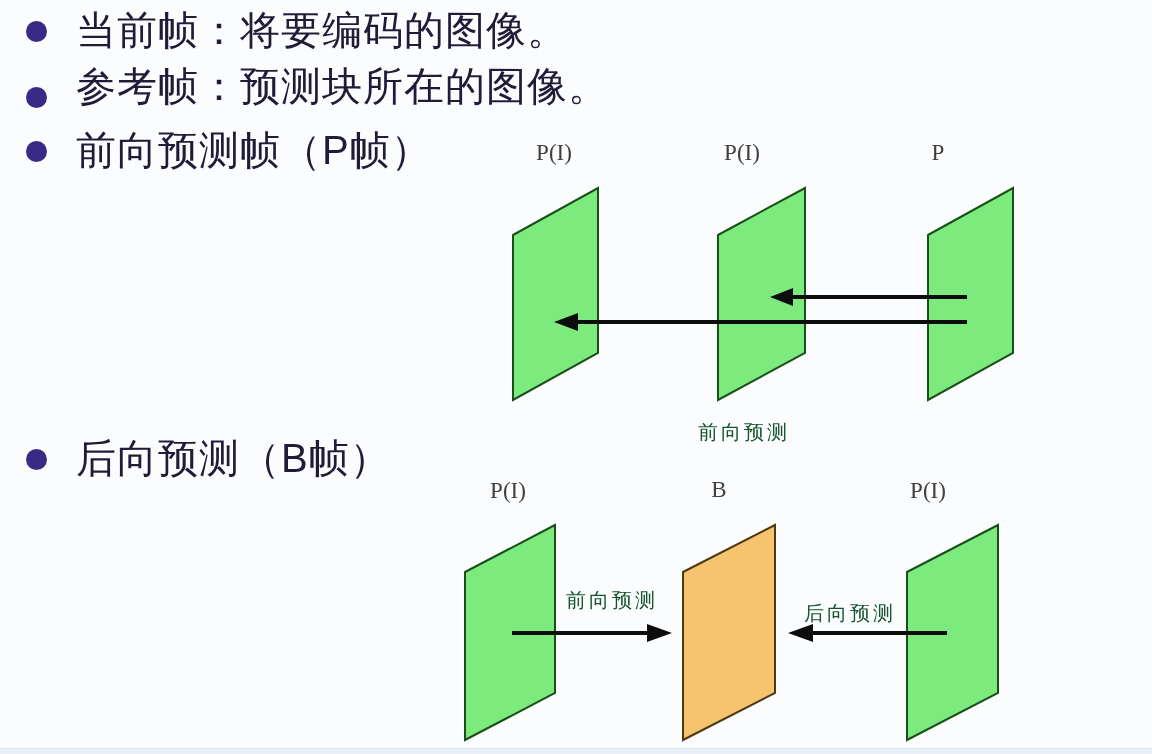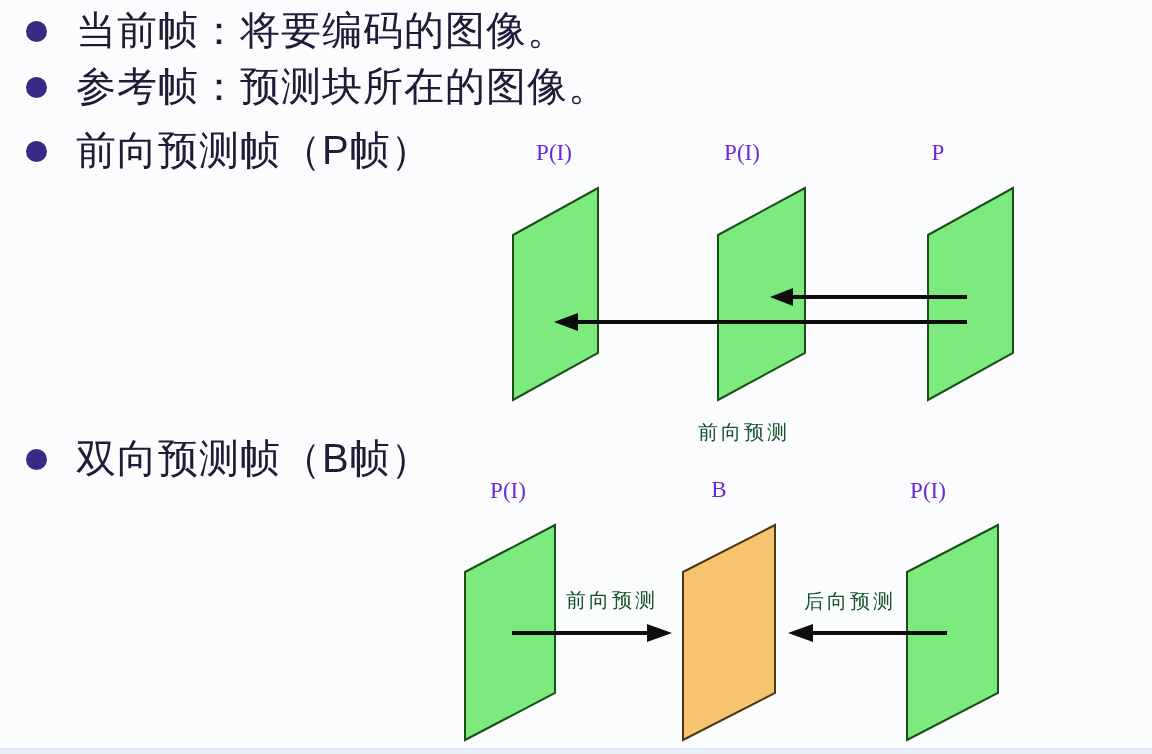--- a/index.html
+++ b/index.html
@@ -11,28 +11,28 @@
   .bullet-row { position:absolute; display:flex; align-items:flex-start; left:26px; }
   .bullet-dot {
     width:21px; height:21px; border-radius:50%;
     background:#3a2a86; margin-top:13px; flex:0 0 auto;
   }
   .bullet-text {
     margin-left:29px; font-size:40px; line-height:1.1;
     color:#221b38; letter-spacing:1px; white-space:nowrap;
   }
   #row1 { top:8px; }
-  #row2 { top:64px; }
+  #row2 { top:64px;align-items:flex-end; }
   #row3 { top:128px; }
   #row4 { top:436px; }
   svg.diagram-layer { position:absolute; left:0; top:0; }
   .frame-label {
     position:absolute; transform:translateX(-50%);
     font-family:"Liberation Serif", serif; font-size:23px;
-    color:#6d28d9; white-space:nowrap;
+    color:#404040; white-space:nowrap;
   }
   .caption {
     position:absolute; transform:translateX(-50%);
     font-size:20px; letter-spacing:3px; color:#14532d; white-space:nowrap;
   }
   #bottom-bar {
     position:absolute; left:0; bottom:0; width:100%; height:5px;
     background:#e9eff7; border-top:1px solid #dde6f1;
   }
 </style>
@@ -48,21 +48,21 @@
   <div class="bullet-row" id="row2">
     <span class="bullet-dot"></span>
     <span class="bullet-text">参考帧：预测块所在的图像。</span>
   </div>
   <div class="bullet-row" id="row3">
     <span class="bullet-dot"></span>
     <span class="bullet-text">前向预测帧（P帧）</span>
   </div>
   <div class="bullet-row" id="row4">
     <span class="bullet-dot"></span>
-    <span class="bullet-text">双向预测帧（B帧）</span>
+    <span class="bullet-text">后向预测（B帧）</span>
   </div>
 
   <svg class="diagram-layer" width="1152" height="754" viewBox="0 0 1152 754">
 
     <g>
       <polygon points="513,235 598,188 598,353 513,400" stroke-width="2" fill="#7cea7c" stroke="#1a4f1a"></polygon>
       <polygon points="718,235 805,188 805,353 718,400" stroke-width="2" fill="#7cea7c" stroke="#1a4f1a"></polygon>
       <polygon points="928,235 1013,188 1013,353 928,400" stroke-width="2" fill="#7cea7c" stroke="#1a4f1a"></polygon>
 
       <line x1="967" y1="297" x2="788" y2="297" stroke-width="4" stroke="#0d0d0d"></line>
@@ -87,16 +87,16 @@
 
   <div class="frame-label" style="left:554px; top:140px;">P(I)</div>
   <div class="frame-label" style="left:742px; top:140px;">P(I)</div>
   <div class="frame-label" style="left:938px; top:140px;">P</div>
   <div class="caption" style="left:744px; top:419px;">前向预测</div>
 
   <div class="frame-label" style="left:508px; top:478px;">P(I)</div>
   <div class="frame-label" style="left:719px; top:477px;">B</div>
   <div class="frame-label" style="left:928px; top:478px;">P(I)</div>
   <div class="caption" style="left:612px; top:587px;">前向预测</div>
-  <div class="caption" style="left:850px; top:588px;">后向预测</div>
+  <div class="caption" style="left:850px; top:600px;">后向预测</div>
 
   <div id="bottom-bar"></div>
 </div>
 
 </body></html>

